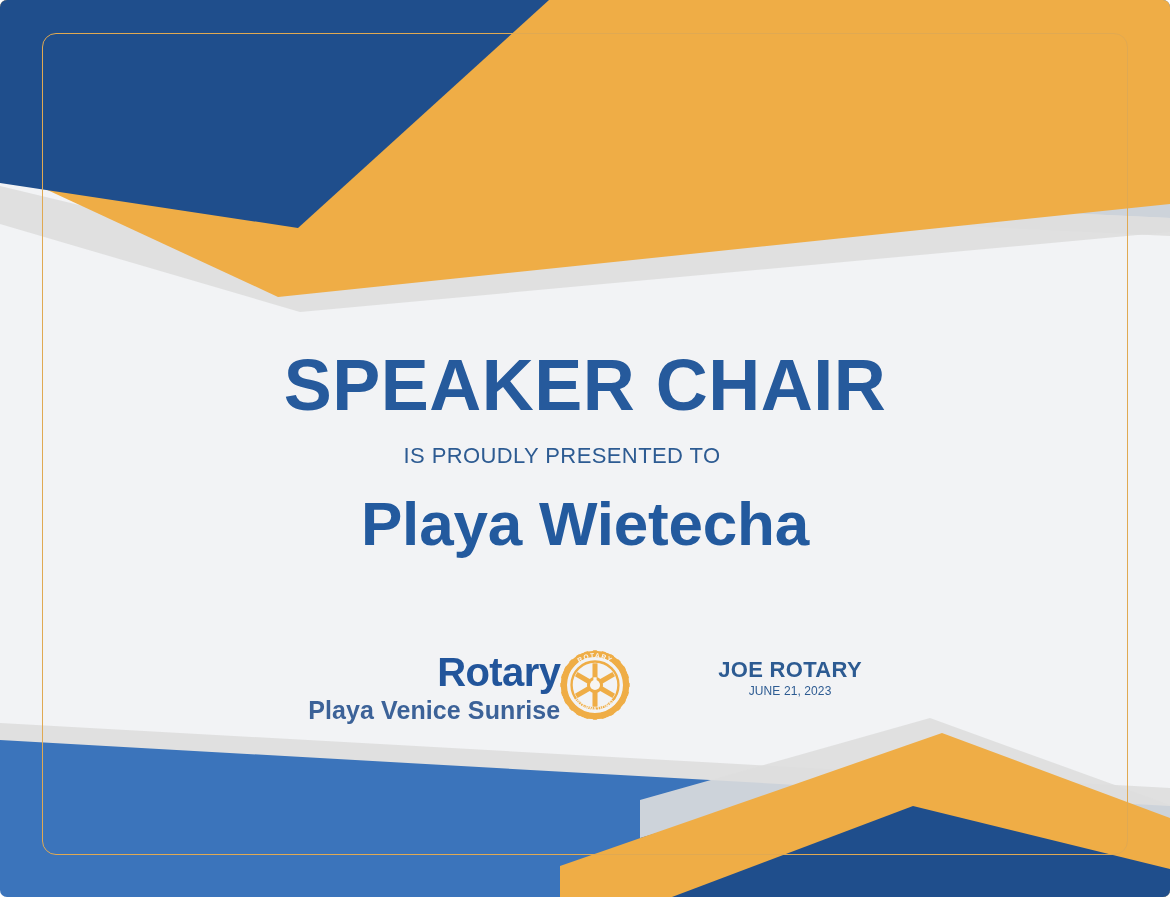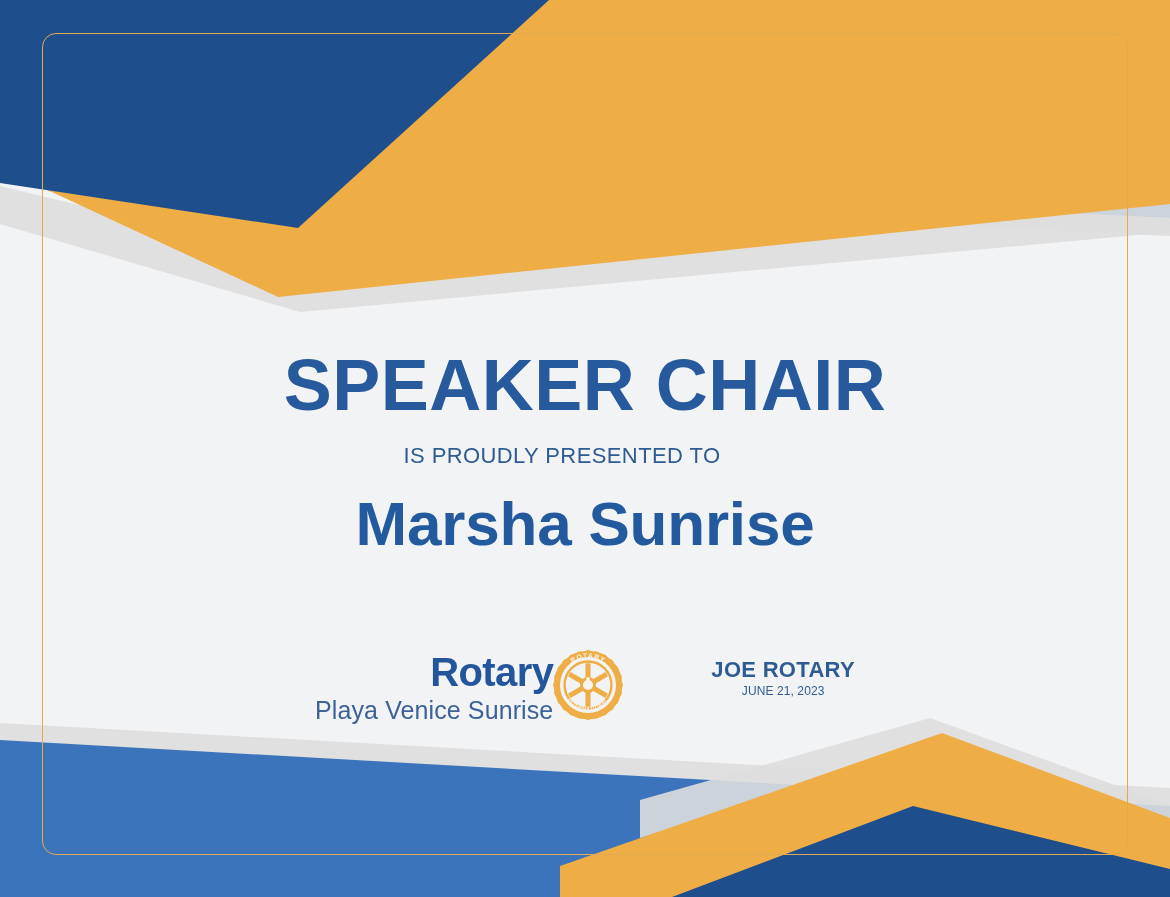--- a/index.html
+++ b/index.html
@@ -11,20 +11,21 @@
   body {
     font-family: "Liberation Sans", sans-serif;
   }
 
   #certificate {
     position: relative;
     width: 1170px;
     height: 897px;
     overflow: hidden;
     background: #f2f3f5;
+    border-radius: 7px;
   }
 
   #bg-svg {
     position: absolute;
     inset: 0;
     width: 1170px;
     height: 897px;
     display: block;
   }
 
@@ -123,21 +124,21 @@
   .rotary-wordmark {
     font-size: 40px;
     font-weight: 700;
     color: #22559b;
     letter-spacing: -0.6px;
     line-height: 1.02;
   }
 
   .rotary-club {
     font-size: 25px;
-    font-weight: 400;
+    font-weight: 700;
     color: #3c6298;
     letter-spacing: 0.1px;
     margin-top: 4px;
     line-height: 1.05;
   }
 
   .rotary-mark {
     width: 70px;
     height: 70px;
     flex: 0 0 70px;
@@ -202,21 +203,21 @@
   </svg>
 
   <div class="frame"></div>
 
   <div class="content">
 
     <div class="award-title">SPEAKER CHAIR</div>
 
     <div class="presented-line">IS PROUDLY PRESENTED TO</div>
 
-    <div class="recipient-name">Marsha Sunrise</div>
+    <div class="recipient-name">Playa Wietecha</div>
 
     <div class="bottom-row">
 
       <div class="rotary-logo">
         <div class="rotary-words">
           <div class="rotary-wordmark">Rotary</div>
           <div class="rotary-club">Playa Venice Sunrise</div>
         </div>
 
         <svg class="rotary-mark" viewBox="0 0 100 100" aria-hidden="true">

